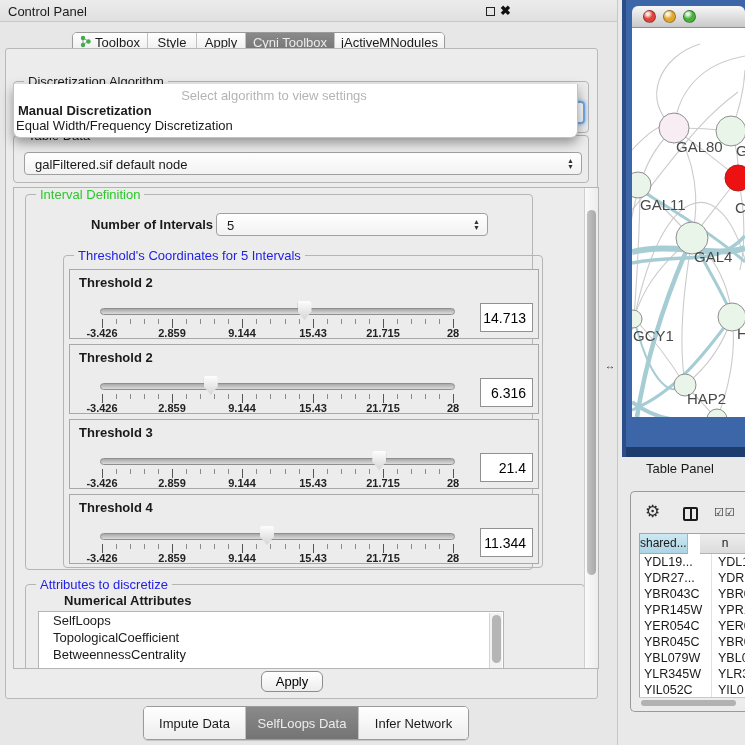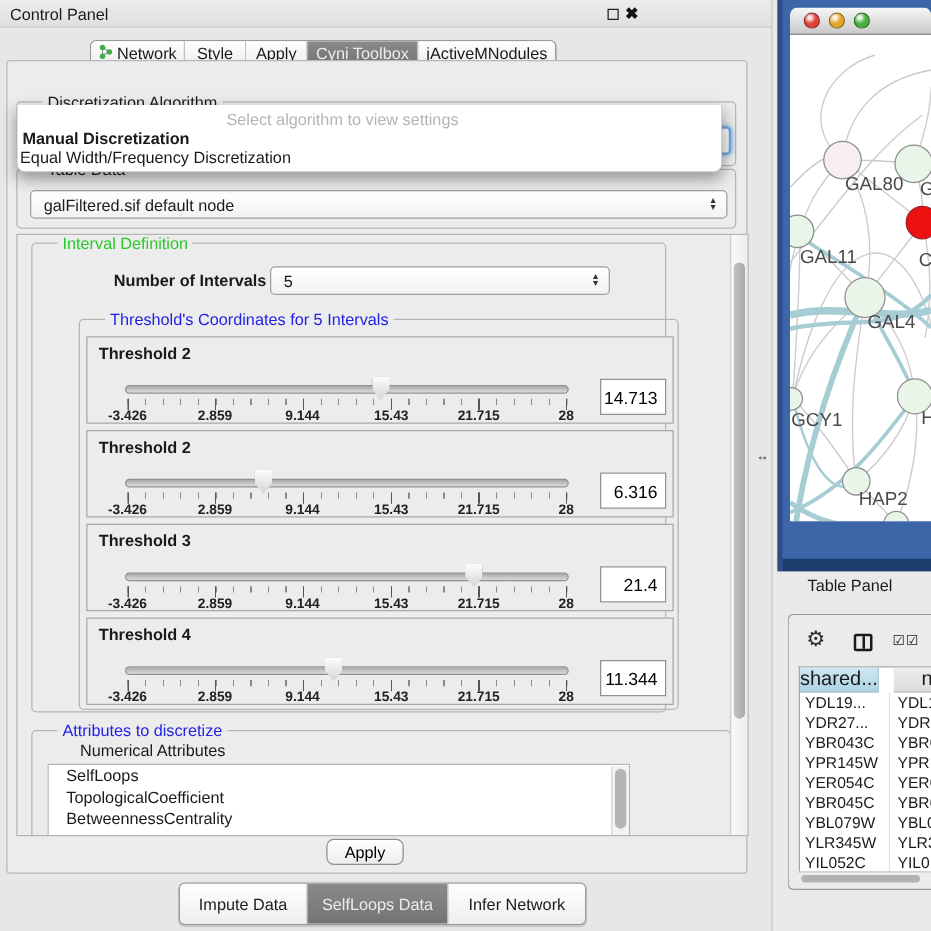--- a/index.html
+++ b/index.html
@@ -18,21 +18,21 @@
   .seg-group { position:absolute; display:flex; height:21px; border:1px solid #9a9a9a; border-radius:5px; overflow:hidden; background:#fff; box-shadow:0 1px 1px rgba(0,0,0,.15); }
   .seg { display:flex; align-items:center; justify-content:center; font-size:13px; background:linear-gradient(#ffffff,#ededed); border-right:1px solid #c2c2c2; color:#1a1a1a; white-space:nowrap; }
   .seg:last-child { border-right:none; }
   .seg.active { background:linear-gradient(#8a8a8a,#747474); color:#ececec; }
   .top-tabs { left:72px; top:32px; }
   .bottom-tabs { left:143px; top:706px; height:34px; }
 
   .cp-body { position:absolute; left:5px; top:48px; width:593px; height:651px; background:#ececec; border:1px solid #b9b9b9; border-radius:3px; }
 
   .groupbox { position:absolute; border:1px solid #b5b5b5; border-radius:4px; }
-  .group-title { position:absolute; top:-8px; left:20px; background:#ececec; padding:0 4px; font-size:13px; }
+  .group-title { position:absolute; top:-8px; left:10px; background:#ececec; padding:0 4px; font-size:13px; }
   .t-green { color:#2bc82b; }
   .t-blue  { color:#2222e6; }
 
   .combo { position:absolute; background:linear-gradient(#ffffff,#f2f2f2); border:1px solid #a0a0a0; border-radius:4px; font-size:13px; }
   .combo .cv { position:absolute; left:10px; top:50%; transform:translateY(-50%); }
   .stepper { position:absolute; right:7px; top:50%; transform:translateY(-50%); font-size:7px; line-height:6px; color:#333; text-align:center; }
 
   
   .popup { position:absolute; left:7px; top:35px; width:565px; height:54px; background:#fff; border:1px solid #c2c2c2; border-top:none; border-radius:0 0 7px 7px; box-shadow:0 5px 12px rgba(0,0,0,.38); z-index:30; }
   .popup-hint { position:absolute; left:30px; top:4px; width:460px; text-align:center; color:#b4b4b4; font-size:13px; }
@@ -71,21 +71,21 @@
   .net-bottom { position:absolute; left:0; top:447px; width:123px; height:10px; background:#1d3d6e; }
 
   
   .tp-label { position:absolute; left:646px; top:461px; font-size:13px; }
   .tp-win { position:absolute; left:630px; top:491px; width:115px; height:221px; background:#ebebeb; border:1px solid #9a9a9a; border-radius:5px 0 0 5px; border-right:none; }
   .gear { position:absolute; left:14px; top:11px; font-size:17px; color:#2c2c2c; line-height:17px; }
   .cols-icon { position:absolute; left:52px; top:15px; width:15px; height:14px; border:2px solid #1a1a1a; border-radius:2px; }
   .cols-icon::after { content:""; position:absolute; left:4.5px; top:0; width:2px; height:10px; background:#1a1a1a; }
   .checks { position:absolute; left:83px; top:14px; font-size:11px; letter-spacing:1px; color:#222; }
   .tp-table { position:absolute; left:8px; top:41px; width:107px; height:166px; background:#fff; border:1px solid #a5a5a5; border-right:none; overflow:hidden; }
-  .tp-head { display:flex; height:20px; font-size:16px;gap:12px; }
+  .tp-head { display:flex; height:20px; font-size:12px;gap:12px; }
   .th1 { width:72px; background:linear-gradient(#cde8f2,#aed4e4); border-right:1px solid #9fb6c2; border-bottom:1px solid #8fb2c6; text-align:center; line-height:19px; }
   .th2 { width:60px; background:linear-gradient(#ededed,#dcdcdc); border-bottom:1px solid #b3b3b3; line-height:19px; padding-left:22px; }
   .tp-row { display:flex; height:16px; font-size:12.5px; line-height:16px; }
   .td1 { width:72px; padding-left:4px; border-right:1px solid #e2e2e2; white-space:nowrap; overflow:hidden; }
   .td2 { width:33px; padding-left:6px; white-space:nowrap; overflow:hidden; }
   .hscroll { position:absolute; left:8px; top:205px; width:107px; height:9px; background:#ededed; border-top:1px solid #c9c9c9; }
   .hthumb { position:absolute; left:2px; top:1.5px; width:95px; height:6px; border-radius:3px; background:#b2b2b2; }
 
   .cursor { position:absolute; left:605px; top:360px; font-size:10px; color:#222; }
 
@@ -106,21 +106,21 @@
       <span style="margin-right:4px; display:inline-block;">
         <svg width="11" height="13" viewBox="0 0 11 13">
             <line x1="3" y1="3" x2="8" y2="6" stroke="#9a9a9a"></line>
             <line x1="3" y1="10" x2="8" y2="6" stroke="#9a9a9a"></line>
             <line x1="3" y1="3" x2="3" y2="10" stroke="#9a9a9a"></line>
             <circle cx="3" cy="3" r="2.2" fill="#3fae49"></circle>
             <circle cx="3" cy="10" r="2.2" fill="#3fae49"></circle>
             <circle cx="8.5" cy="6.5" r="2.2" fill="#3fae49"></circle>
           </svg>
       </span>
-      <span>Network</span>
+      <span>Toolbox</span>
     </div>
     <div class="seg" style="width:49px;">
         <span>Style</span>
       </div>
     <div class="seg" style="width:49px;">
         <span>Apply</span>
       </div>
     <div class="seg active" style="width:89px;">
         <span>Cyni Toolbox</span>
       </div>
@@ -221,21 +221,21 @@
             <span class="tl" style="left:243px;">15.43</span>
             <span class="tl" style="left:313px;">21.715</span>
             <span class="tl" style="left:383px;">28</span>
             <input class="val-box" readonly="" value="11.344" style="">
           </div>
         </div>
       </div>
 
       <div class="groupbox" style="left:11px; top:396px; width:560px; height:100px;">
         <span class="group-title t-blue">Attributes to discretize</span>
-        <span class="abs" style="left:10px; top:8px; font-size:13px; font-weight:normal;padding-left:28px;">Numerical Attributes</span>
+        <span class="abs" style="left:10px; top:8px; font-size:13px; font-weight:bold;padding-left:28px;">Numerical Attributes</span>
         <div class="list-box" style="left:12px; top:26px; width:466px; height:60px;">
           <div class="li">SelfLoops</div>
           <div class="li">TopologicalCoefficient</div>
           <div class="li">BetweennessCentrality</div>
           <div class="list-vscroll">
               <div class="list-vthumb"></div>
             </div>
         </div>
       </div>
 

